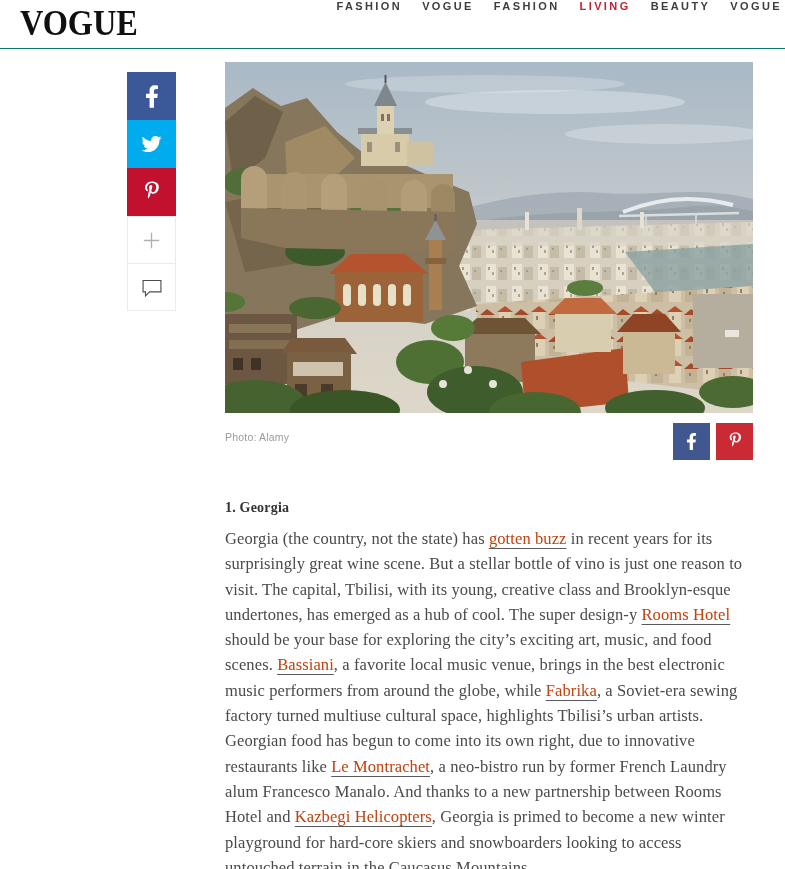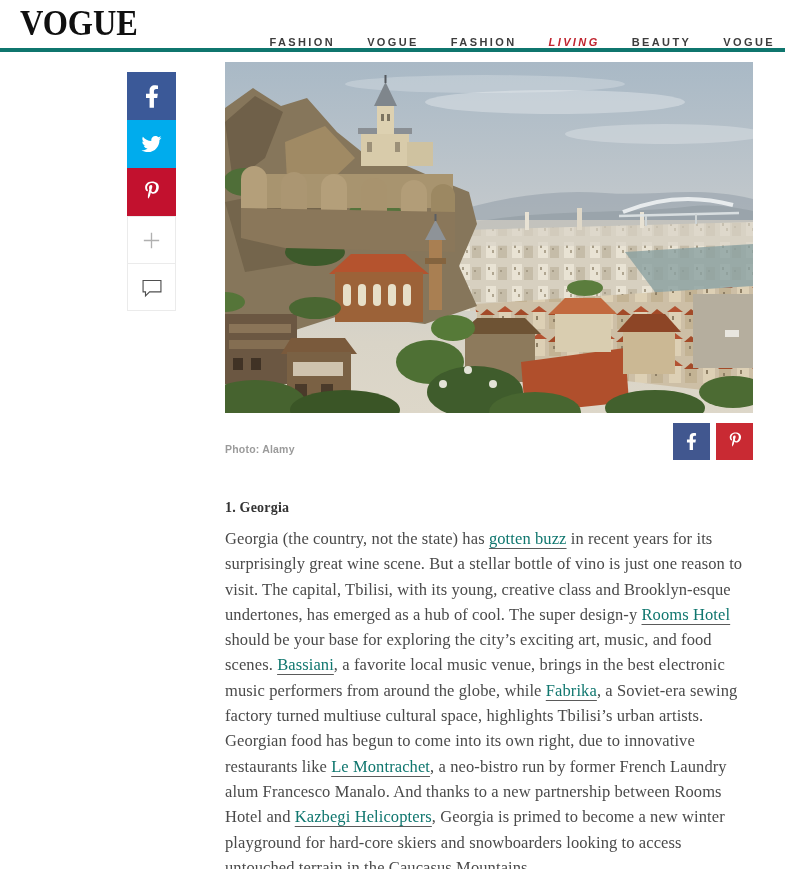--- a/index.html
+++ b/index.html
@@ -3,64 +3,64 @@
 <meta charset="utf-8">
 <style>
   html,body{margin:0;padding:0;}
   body{
     width:785px;height:869px;background:#fff;position:relative;overflow:hidden;
     font-family:"Liberation Sans",sans-serif;
   }
   
   .header{
     position:absolute;top:0;left:0;width:785px;height:48px;background:#fff;
-    border-bottom:4px solid #0f766e;z-index:5;
+    border-bottom:1px solid #0f766e;z-index:5;
   }
   .logo{
     position:absolute;left:20px;top:4px;
     font-family:"Liberation Serif",serif;font-weight:700;font-size:33px;color:#101010;
     letter-spacing:0px;transform:scale(.98,1.08);transform-origin:left top;cursor:pointer;
   }
   .nav{
-    position:absolute;right:0;top:0;height:48px;display:flex;align-items:flex-end;
-    gap:32px;padding-right:10px;
+    position:absolute;right:0;top:0;height:48px;display:flex;align-items:flex-start;
+    gap:20px;padding-right:3px;
   }
   .nav-item{
     font-size:11px;font-weight:700;letter-spacing:2.4px;color:#3d3d3d;cursor:pointer;white-space:nowrap;
   }
-  .nav-item.active{color:#c0242f;font-style:italic;}
+  .nav-item.active{color:#c0242f;}
   
   .rail{position:absolute;left:127px;top:72px;width:49px;}
   .rail-btn{
     width:49px;height:48px;display:flex;align-items:center;justify-content:center;
     cursor:pointer;box-sizing:border-box;
   }
   .rail-btn.light{background:#fff;border:1px solid #ebebeb;}
   .rail-btn.light + .rail-btn.light{margin-top:-1px;}
   .rail-btn svg{display:block;}
   
   .hero{position:absolute;left:225px;top:62px;width:528px;}
   .hero-img{width:528px;height:351px;display:block;background:#b9c3cb;}
   .credit-row{display:flex;justify-content:space-between;align-items:flex-start;margin-top:10px;height:37px;}
-  .photo-credit{font-size:10.5px;color:#9b9b9b;margin-top:20px;letter-spacing:.2px;font-weight:bold;}
+  .photo-credit{font-size:10.5px;color:#9b9b9b;margin-top:8px;letter-spacing:.2px;}
   .mini-share{display:flex;gap:6px;}
   .mini-btn{width:37px;height:37px;display:flex;align-items:center;justify-content:center;cursor:pointer;}
   
   .article{
     position:absolute;left:225px;top:500px;width:529px;
     font-family:"Liberation Serif",serif;
   }
   .article h2{
     margin:0 0 10px 0;font-size:14px;font-weight:700;color:#333;letter-spacing:.2px;
   }
   .article p{
     margin:0;font-size:16.5px;line-height:25.3px;color:#4a4a4a;letter-spacing:.1px;
   }
   .inline-link{
-    color:#0f766e;text-decoration:underline;text-underline-offset:3.5px;
+    color:#c2410c;text-decoration:underline;text-underline-offset:3.5px;
     text-decoration-thickness:1px;text-decoration-color:#5a5a5a;cursor:pointer;
   }
 </style>
 </head>
 <body>
 
 <svg width="0" height="0" style="position:absolute" aria-hidden="true">
   <defs>
     <symbol id="i-fb" viewBox="0 0 320 512">
       <path d="M279.14 288l14.22-92.66h-88.91v-60.13c0-25.35 12.42-50.06 52.24-50.06h40.42V6.26S260.43 0 225.36 0c-73.22 0-121.08 44.38-121.08 124.72v70.62H22.89V288h81.39v224h100.17V288z"></path>

